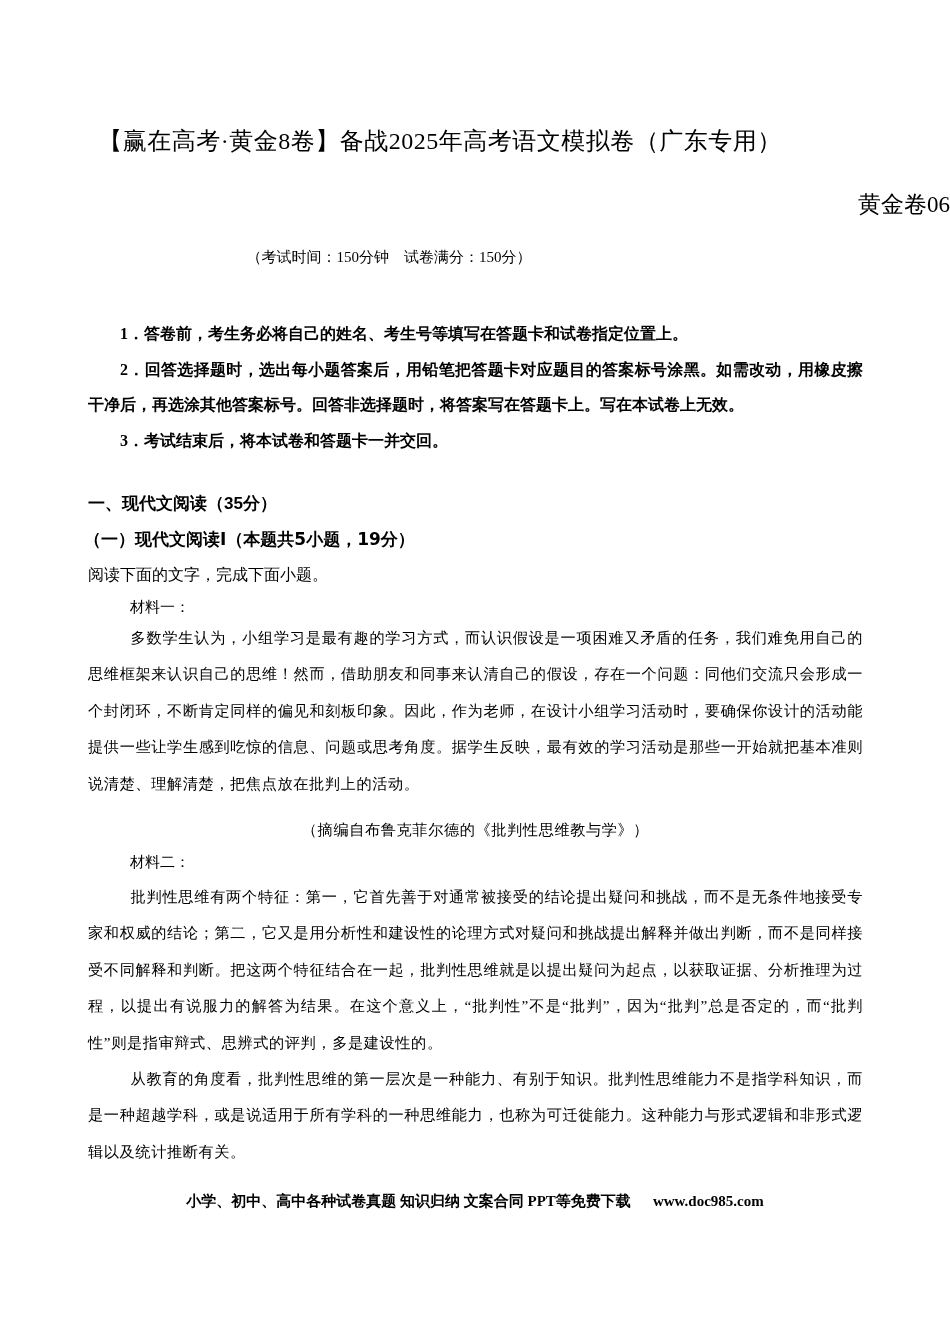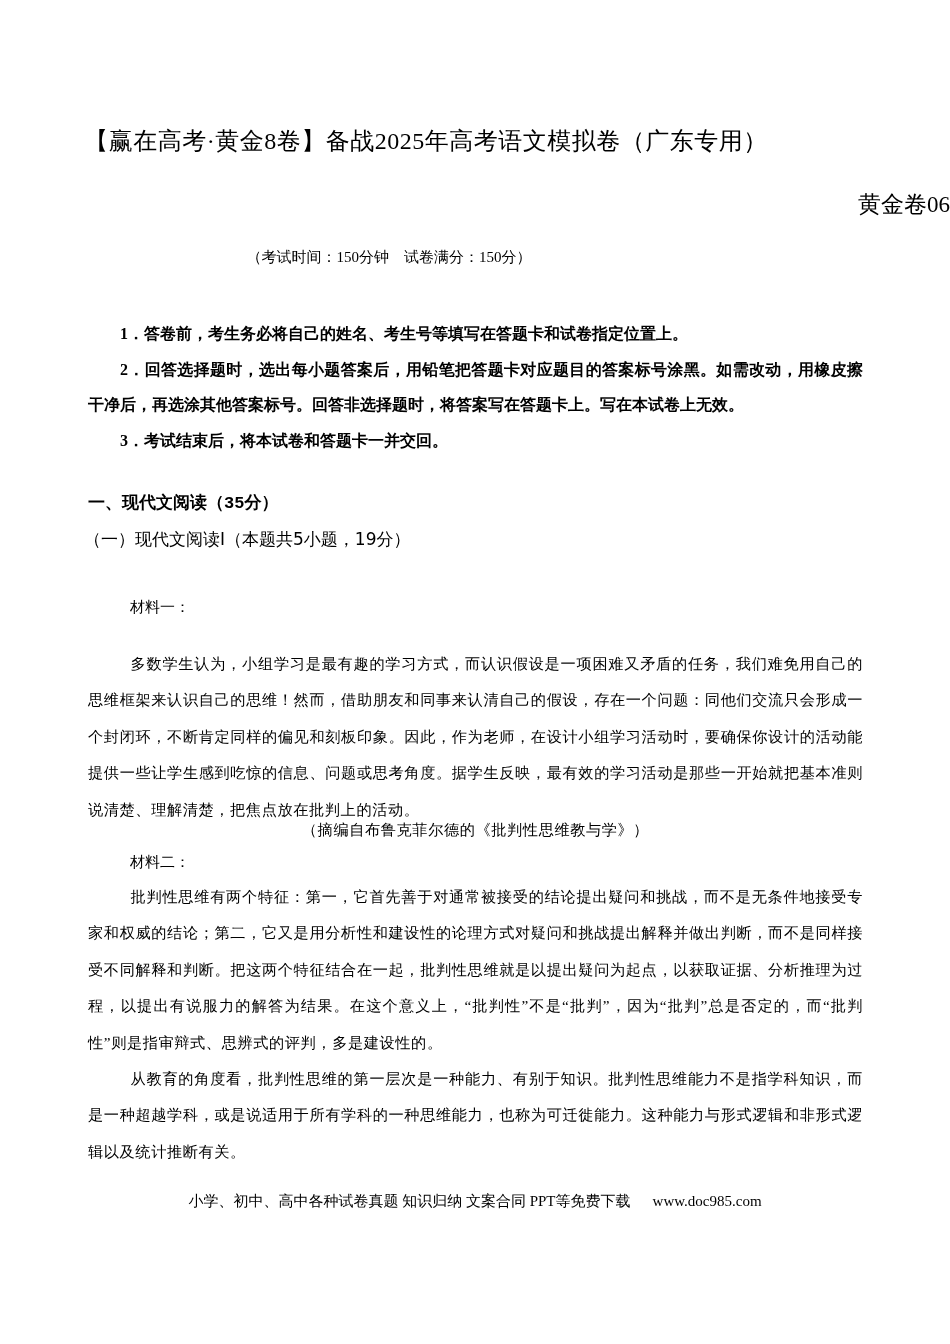--- a/index.html
+++ b/index.html
@@ -21,20 +21,21 @@
       width: 950px; height: 1344px;
     }
     .title {
       position: absolute;
       left: 0; width: 852px;
       top: 124px;
       text-align: center;
       font-size: 24px;
       line-height: 34px;
       letter-spacing: 0.5px;
+      padding-left: 14px;
     }
     .subtitle {
       position: absolute;
       left: 0; width: 950px;
       top: 188px;
       text-align: right;
       font-size: 23px;
       line-height: 34px;
     }
     .exam-info {
@@ -56,25 +57,25 @@
     .notice-item {
       line-height: 35.5px;
       text-indent: 2em;
       text-align: justify;
     }
     .section-head {
       top: 492px;
       font-weight: bold;
       font-size: 17px;
       line-height: 24px;
-      font-family: Liberation Mono, monospace;
+      font-family: Liberation Sans, sans-serif;
     }
     .subsection-head {
       top: 527px;
-      font-weight: normal;
+      font-weight: bold;
       font-size: 17px;
       line-height: 24px;
       font-family: "DejaVu Sans", "Liberation Sans", sans-serif;
       left: 84px;
     }
     .instruction {
       top: 564px;
       font-size: 16px;
       line-height: 22px;
     }
@@ -90,51 +91,53 @@
       text-align: justify;
       letter-spacing: 0.6px;
     }
     .source {
       font-size: 15.2px;
       line-height: 36px;
       text-align: center;
       letter-spacing: 0.6px;
     }
     .m1-label { top: 596px; }
-    .m1-body { top: 646px; font-family: Liberation Serif, serif; }
+    .m1-body { top: 620px; font-family: Liberation Serif, serif; }
     .m1-source { top: 812px; }
     .m2-label { top: 851px; }
     .m2-body { top: 879px; }
     .footer {
       position: absolute;
       left: 0; width: 950px;
       top: 1190px;
       text-align: center;
       font-size: 15px;
       line-height: 22px;
+      font-weight: bold;
     }
     .footer .gap { display: inline-block; width: 22px; }
   </style>
 </head>
 <body>
 
 <div class="page">
 
   <div class="title">【赢在高考·黄金8卷】备战2025年高考语文模拟卷（广东专用）</div>
   <div class="subtitle">黄金卷06</div>
   <div class="exam-info">（考试时间：150分钟　试卷满分：150分）</div>
 
   <div class="block notice-list">
     <div class="notice-item">1．答卷前，考生务必将自己的姓名、考生号等填写在答题卡和试卷指定位置上。</div>
     <div class="notice-item">2．回答选择题时，选出每小题答案后，用铅笔把答题卡对应题目的答案标号涂黑。如需改动，用橡皮擦干净后，再选涂其他答案标号。回答非选择题时，将答案写在答题卡上。写在本试卷上无效。</div>
     <div class="notice-item">3．考试结束后，将本试卷和答题卡一并交回。</div>
   </div>
 
   <div class="block section-head">一、现代文阅读（35分）</div>
   <div class="block subsection-head">（一）现代文阅读Ⅰ（本题共5小题，19分）</div>
+  <div class="block instruction">阅读下面的文字，完成下面小题。</div>
 
   <div class="block material-label m1-label">材料一：</div>
   <div class="block m1-body">
     <div class="para">多数学生认为，小组学习是最有趣的学习方式，而认识假设是一项困难又矛盾的任务，我们难免用自己的思维框架来认识自己的思维！然而，借助朋友和同事来认清自己的假设，存在一个问题：同他们交流只会形成一个封闭环，不断肯定同样的偏见和刻板印象。因此，作为老师，在设计小组学习活动时，要确保你设计的活动能提供一些让学生感到吃惊的信息、问题或思考角度。据学生反映，最有效的学习活动是那些一开始就把基本准则说清楚、理解清楚，把焦点放在批判上的活动。</div>
   </div>
   <div class="block source m1-source">（摘编自布鲁克菲尔德的《批判性思维教与学》）</div>
 
   <div class="block m2-body">
     <div class="para">批判性思维有两个特征：第一，它首先善于对通常被接受的结论提出疑问和挑战，而不是无条件地接受专家和权威的结论；第二，它又是用分析性和建设性的论理方式对疑问和挑战提出解释并做出判断，而不是同样接受不同解释和判断。把这两个特征结合在一起，批判性思维就是以提出疑问为起点，以获取证据、分析推理为过程，以提出有说服力的解答为结果。在这个意义上，“批判性”不是“批判”，因为“批判”总是否定的，而“批判性”则是指审辩式、思辨式的评判，多是建设性的。</div>
     <div class="para">从教育的角度看，批判性思维的第一层次是一种能力、有别于知识。批判性思维能力不是指学科知识，而是一种超越学科，或是说适用于所有学科的一种思维能力，也称为可迁徙能力。这种能力与形式逻辑和非形式逻辑以及统计推断有关。</div>

